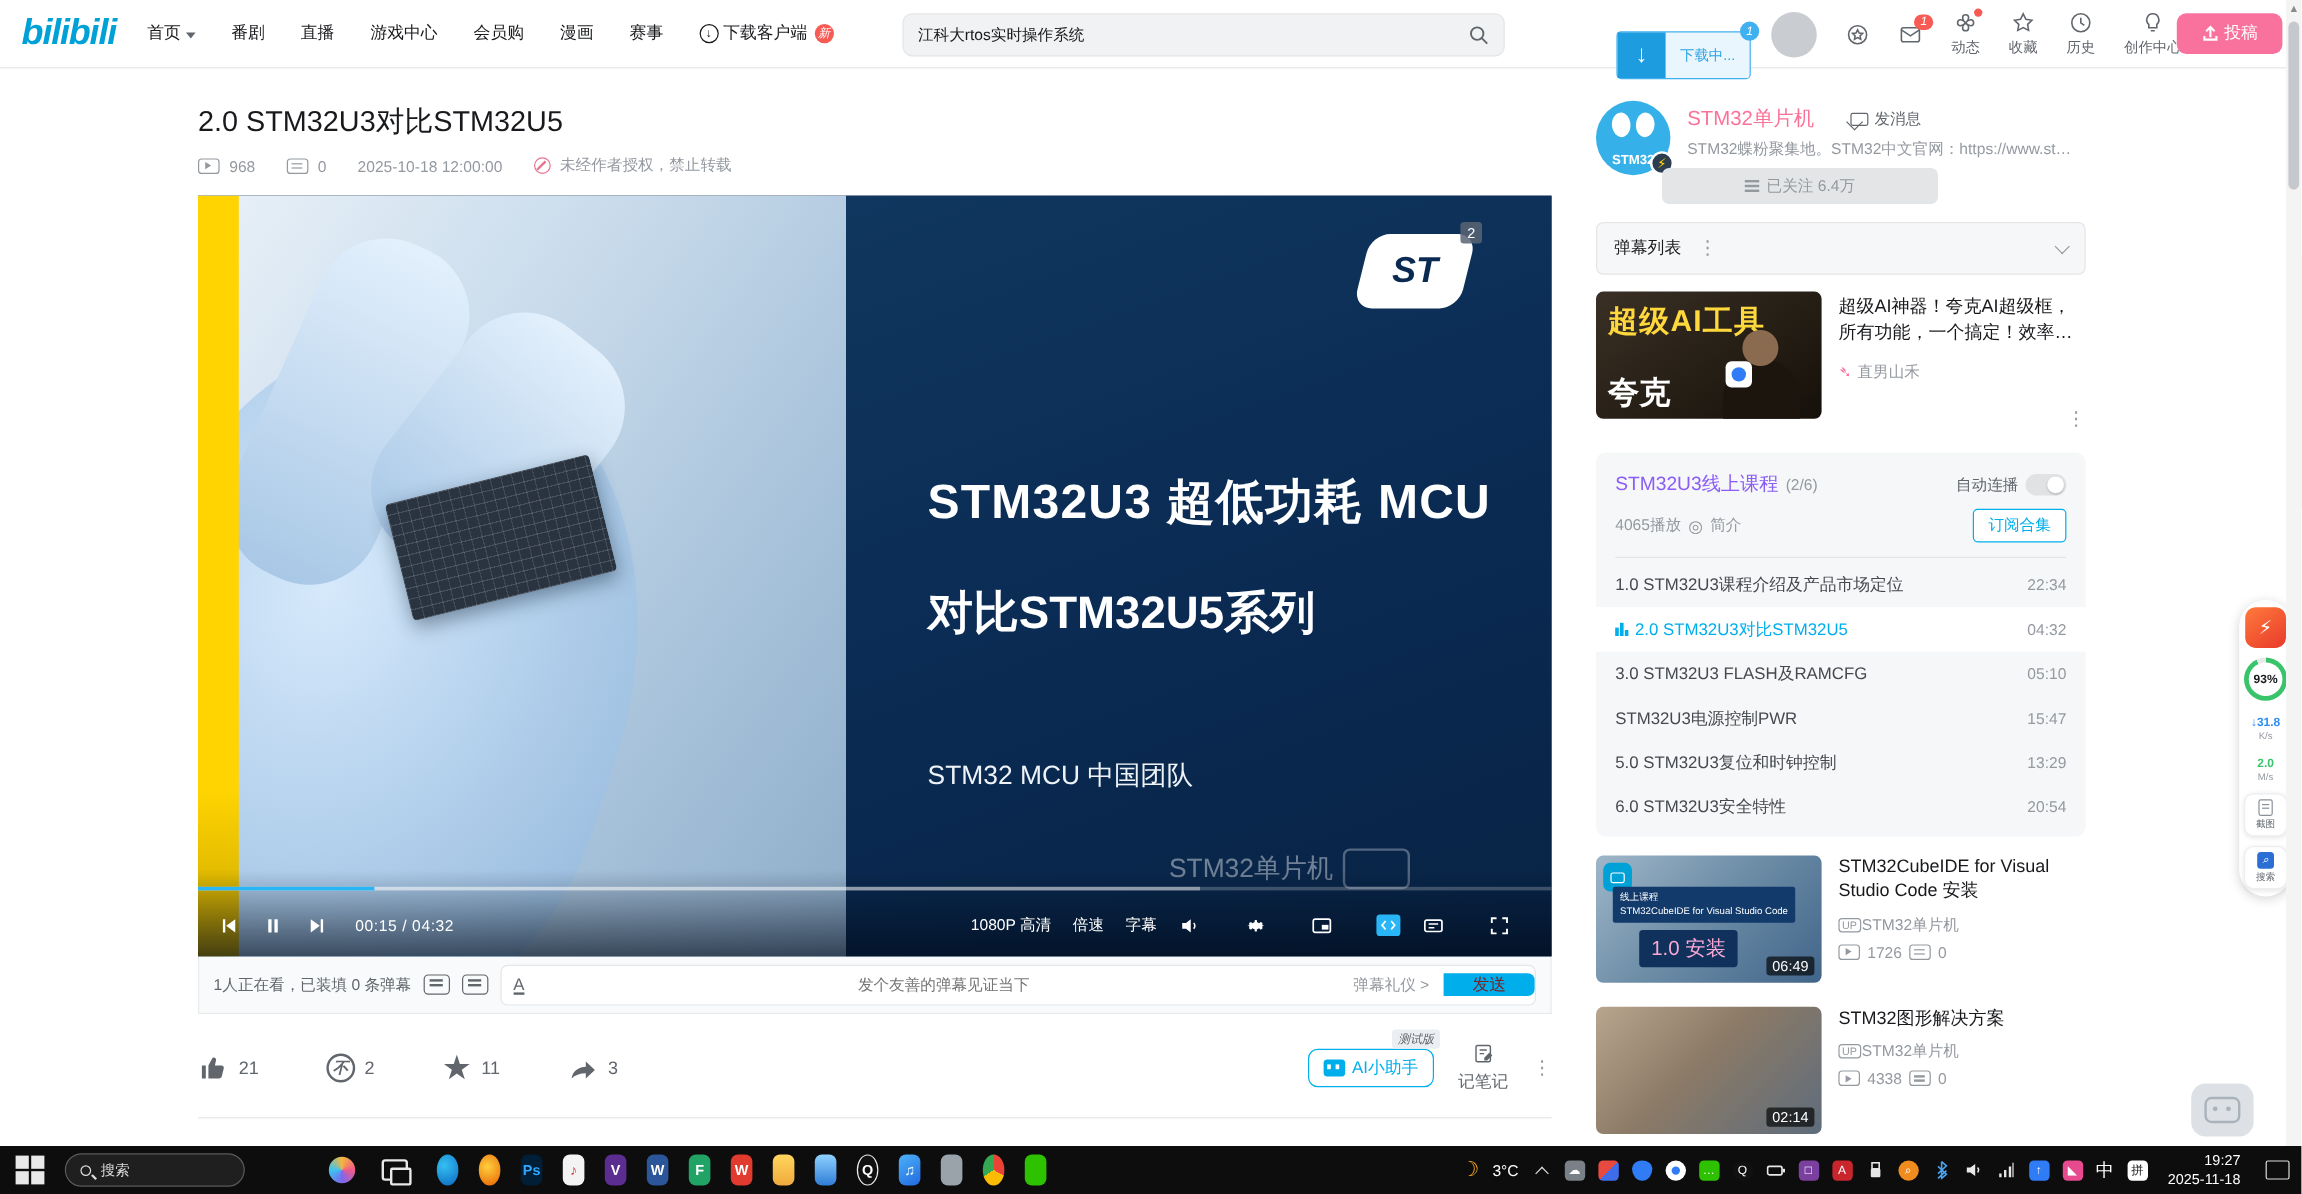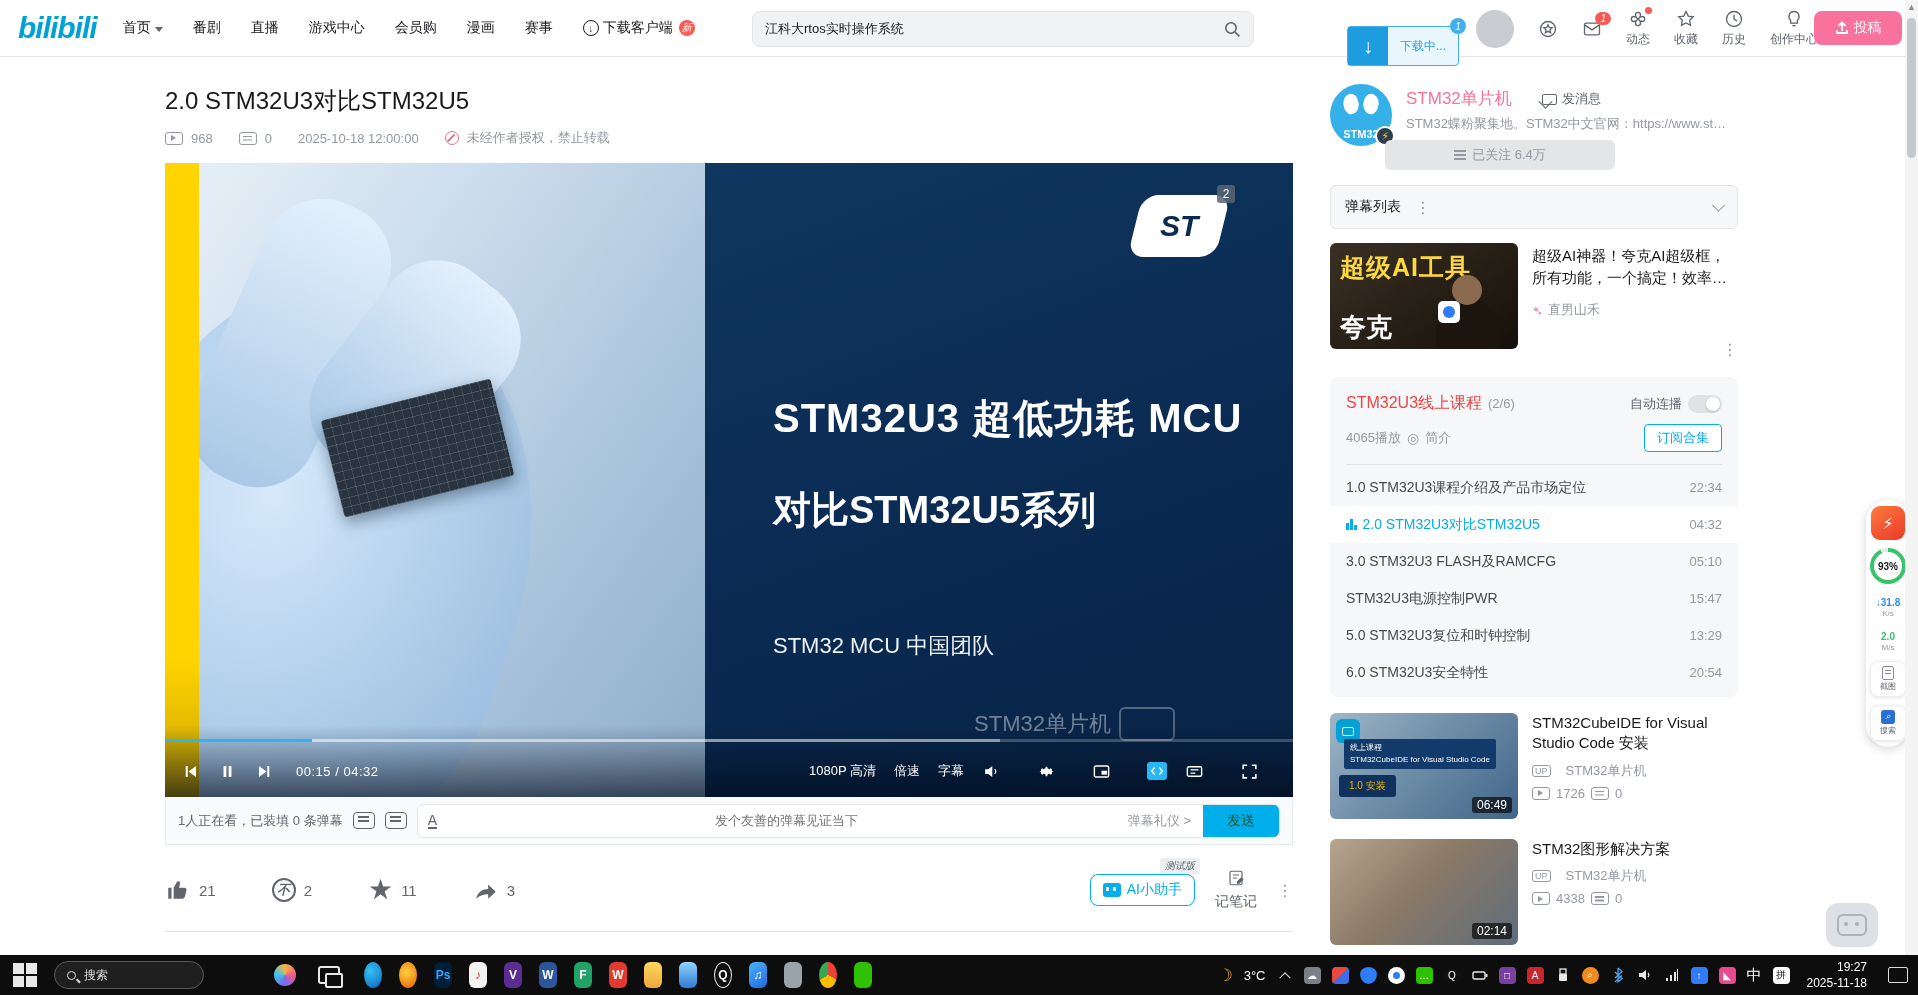--- a/index.html
+++ b/index.html
@@ -83,21 +83,21 @@
   
   .dm-bar { width:1128px; height:48px; background:#f9fafb; border:1px solid #e8eaec; border-top:none;
     display:flex; align-items:center; padding:0 12px; gap:10px; }
   .dm-status { font-size:13px; color:#61666d; white-space:nowrap; }
   .tv-ico { width:22px; height:17px; border:1.6px solid #61666d; border-radius:4px; position:relative; }
   .tv-ico::before { content:""; position:absolute; left:4px; top:3px; width:11px; height:1.6px; background:#61666d; box-shadow:0 4px 0 #61666d; }
   .dm-input { flex:1; height:34px; background:#fff; border:1px solid #e3e5e7; border-radius:6px; display:flex; align-items:center; padding-left:10px; overflow:hidden; }
   .a-ico { font-size:14px; color:#61666d; border-bottom:2px solid #61666d; line-height:1; margin-right:8px; }
   .dm-input input { flex:1; border:none; outline:none; background:transparent; font-size:13px; color:#18191c; font-family:inherit;text-align:center; }
   .etq { font-size:13px; color:#9499a0; margin-right:12px; white-space:nowrap; }
-  .send-btn { width:76px; height:34px; background:#00aeec; color:#14532d; border:none; border-radius:0 6px 6px 0; font-size:14px; cursor:pointer; font-family:inherit; }
+  .send-btn { width:76px; height:19px; background:#00aeec; color:#7f1d1d; border:none; border-radius:0 6px 6px 0; font-size:14px; cursor:pointer; font-family:inherit; }
 
   
   .action-row { margin-top:24px; display:flex; align-items:center; color:#61666d; position:relative; height:42px; }
   .act { display:flex; align-items:center; gap:8px; margin-right:56px; font-size:15px; cursor:pointer; }
   .act svg { width:26px; height:26px; fill:#61666d; }
   .dis-circle { width:24px; height:24px; border:2.4px solid #61666d; border-radius:50%; display:flex; align-items:center; justify-content:center; font-size:13px; font-weight:bold; color:#61666d; }
   .star-g { font-size:28px; color:#61666d; line-height:1; }
   .act-right { margin-left:auto; display:flex; align-items:center; gap:20px; }
   .ai-btn { border:1px solid #00aeec; border-radius:8px; padding:6px 12px; color:#00aeec; font-size:14px; background:#fff;
     display:flex; align-items:center; gap:6px; cursor:pointer; position:relative; font-family:inherit; }
@@ -141,21 +141,21 @@
   .ad-head { position:absolute; right:36px; bottom:44px; width:30px; height:30px; background:#8a6b50; border-radius:50%; }
   .ad-app { position:absolute; right:58px; bottom:26px; width:22px; height:22px; background:#fff; border-radius:5px; display:flex; align-items:center; justify-content:center; }
   .ad-app i { width:12px; height:12px; background:#2f7cf6; border-radius:50%; }
   .ad-txt { position:absolute; left:202px; top:2px; width:206px; font-size:15px; color:#18191c; line-height:1.45; }
   .ad-author { position:absolute; left:202px; top:58px; color:#9499a0; font-size:13px; display:flex; align-items:center; gap:5px; }
   .rocket { color:#f9729e; font-size:13px; }
   .ad-kebab { position:absolute; right:0; bottom:0; }
 
   .pl-panel { margin-top:18px; background:#f6f7f8; border-radius:8px; padding:16px 0 6px; }
   .pl-head { display:flex; align-items:center; padding:0 16px; }
-  .pl-title { font-size:16px; color:#ef4444; font-weight:500; }
+  .pl-title { font-size:16px; color:#8b5cf6; font-weight:500; }
   .pl-prog { font-size:13px; color:#9499a0; margin-left:6px; }
   .pl-auto { margin-left:auto; font-size:13px; color:#61666d; display:flex; align-items:center; gap:6px; }
   .toggle { width:34px; height:18px; background:#e0e2e4; border-radius:9px; position:relative; cursor:pointer; }
   .toggle::after { content:""; position:absolute; right:2px; top:2px; width:14px; height:14px; background:#fff; border-radius:50%; box-shadow:0 1px 2px rgba(0,0,0,.2); }
   .pl-sub { display:flex; align-items:center; padding:10px 16px 12px; font-size:13px; color:#9499a0; gap:6px; }
   .eye { font-size:14px; }
   .sub-btn { margin-left:auto; border:1px solid #00aeec; color:#00aeec; background:#fff; border-radius:4px;
     font-size:13px; padding:4px 12px; cursor:pointer; font-family:inherit; }
   .pl-div { height:1px; background:#e3e5e7; margin:0 16px 4px; }
   .ep-row { display:flex; align-items:center; height:37px; padding:0 16px; font-size:14px; color:#46494f; cursor:pointer; }
@@ -168,24 +168,24 @@
 
   .rec-card { position:relative; margin-top:16px; height:110px; }
   .rec-thumb { position:absolute; left:0; top:0; width:188px; height:106px; border-radius:6px; overflow:hidden; }
   .rt-1 { background:linear-gradient(135deg,#9fb6c9 0%,#6f8fa8 45%,#41658a 100%); }
   .rt-2 { background:linear-gradient(135deg,#b8a58e 0%,#8b7a66 45%,#5e6c7c 100%); }
   .rt-3 { background:linear-gradient(135deg,#5a1f22 0%,#8c3a2a 50%,#d8a23c 100%); }
   .dur { position:absolute; right:6px; bottom:6px; background:rgba(0,0,0,.65); color:#fff; font-size:12px; border-radius:3px; padding:1px 5px; }
   .tv-badge { position:absolute; left:6px; top:6px; width:24px; height:24px; background:#00a1d6; border-radius:6px; display:flex; align-items:center; justify-content:center; }
   .tv-badge i { width:12px; height:9px; border:1.6px solid #fff; border-radius:2px; display:block; }
   .rec-banner { position:absolute; left:14px; top:26px; background:#123a6b; color:#fff; font-size:8px; padding:3px 6px; border-radius:2px; line-height:1.5; }
-  .rec-label { position:absolute; left:9px; top:62px; background:#10315c; color:#eab308; font-size:10px; padding:4px 10px; border-radius:3px; }
+  .rec-label { position:absolute; left:36px; top:62px; background:#10315c; color:#f9a8d4; font-size:17px; padding:4px 10px; border-radius:3px; }
   .rec-txt { position:absolute; left:202px; top:0; width:206px; }
   .rec-title { font-size:15px; color:#18191c; line-height:1.35; max-height:41px; overflow:hidden; }
-  .rec-up { margin-top:8px; font-size:13px; color:#9499a0; display:flex; align-items:center; gap:15px; }
+  .rec-up { margin-top:8px; font-size:13px; color:#9499a0; display:flex; align-items:center; gap:1px; }
   .up-box { border:1.3px solid #9499a0; border-radius:3px; font-size:9px; padding:0 2px; color:#9499a0; }
   .rec-meta { margin-top:6px; font-size:13px; color:#9499a0; display:flex; align-items:center; gap:6px; }
 
   
   .float-widget { position:absolute; right:8px; top:500px; width:44px; background:#fff; border-radius:22px;
     box-shadow:0 2px 10px rgba(0,0,0,.18); padding:6px 4px; display:flex; flex-direction:column; align-items:center; gap:8px; z-index:50; }
   .fw-top { width:34px; height:34px; border-radius:9px; background:linear-gradient(145deg,#ff7a3c,#e83a2a); display:flex; align-items:center; justify-content:center; color:#fff; font-size:16px; }
   .fw-gauge { width:36px; height:36px; border-radius:50%; background:conic-gradient(#39c36a 0 93%, #e6e8ea 93% 100%);
     display:flex; align-items:center; justify-content:center; }
   .fw-gauge b { width:28px; height:28px; background:#fff; border-radius:50%; display:flex; align-items:center; justify-content:center; font-size:10px; color:#18191c; }

